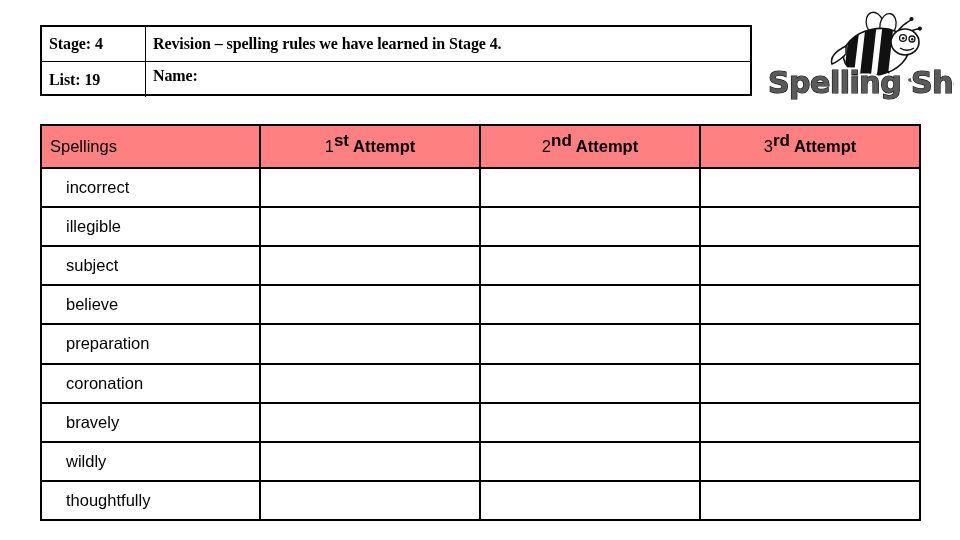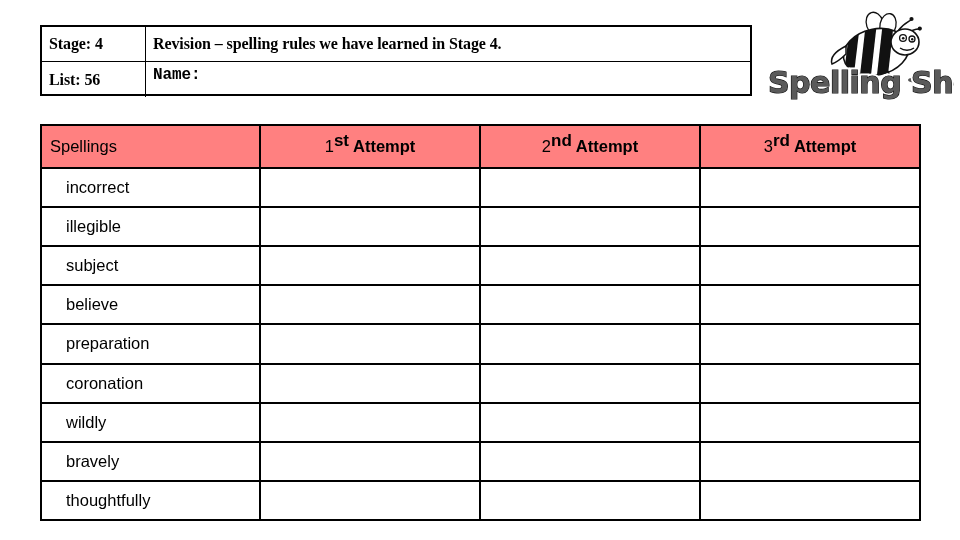--- a/index.html
+++ b/index.html
@@ -59,21 +59,20 @@
     border-bottom: none;
     height: 35px;
   }
   #info-table .info-text {
     display: block;
     line-height: 1.1;
   }
   #info-table tr.row-bottom .value-cell .info-text {
     position: relative;
     top: -4px;
-    font-family: Liberation Mono, monospace;
   }
 
   
   #logo {
     position: absolute;
     left: 764px;
     top: 8px;
     width: 190px;
     height: 95px;
   }
@@ -157,21 +156,21 @@
       <tr class="row-top">
         <td class="label-cell">
           <span class="info-text">Stage: 4</span>
         </td>
         <td class="value-cell">
           <span class="info-text">Revision – spelling rules we have learned in Stage 4.</span>
         </td>
       </tr>
       <tr class="row-bottom">
         <td class="label-cell">
-          <span class="info-text">List: 56</span>
+          <span class="info-text">List: 19</span>
         </td>
         <td class="value-cell">
           <span class="info-text">Name:</span>
         </td>
       </tr>
     </tbody>
   </table>
 </div>
 
 <div id="logo">
@@ -280,27 +279,27 @@
           <td class="attempt-cell"></td>
           <td class="attempt-cell"></td>
         </tr>
         <tr>
           <td class="word-cell">coronation</td>
           <td class="attempt-cell"></td>
           <td class="attempt-cell"></td>
           <td class="attempt-cell"></td>
         </tr>
         <tr>
+          <td class="word-cell">bravely</td>
+          <td class="attempt-cell"></td>
+          <td class="attempt-cell"></td>
+          <td class="attempt-cell"></td>
+        </tr>
+        <tr>
           <td class="word-cell">wildly</td>
-          <td class="attempt-cell"></td>
-          <td class="attempt-cell"></td>
-          <td class="attempt-cell"></td>
-        </tr>
-        <tr>
-          <td class="word-cell">bravely</td>
           <td class="attempt-cell"></td>
           <td class="attempt-cell"></td>
           <td class="attempt-cell"></td>
         </tr>
         <tr>
           <td class="word-cell">thoughtfully</td>
           <td class="attempt-cell"></td>
           <td class="attempt-cell"></td>
           <td class="attempt-cell"></td>
         </tr>

